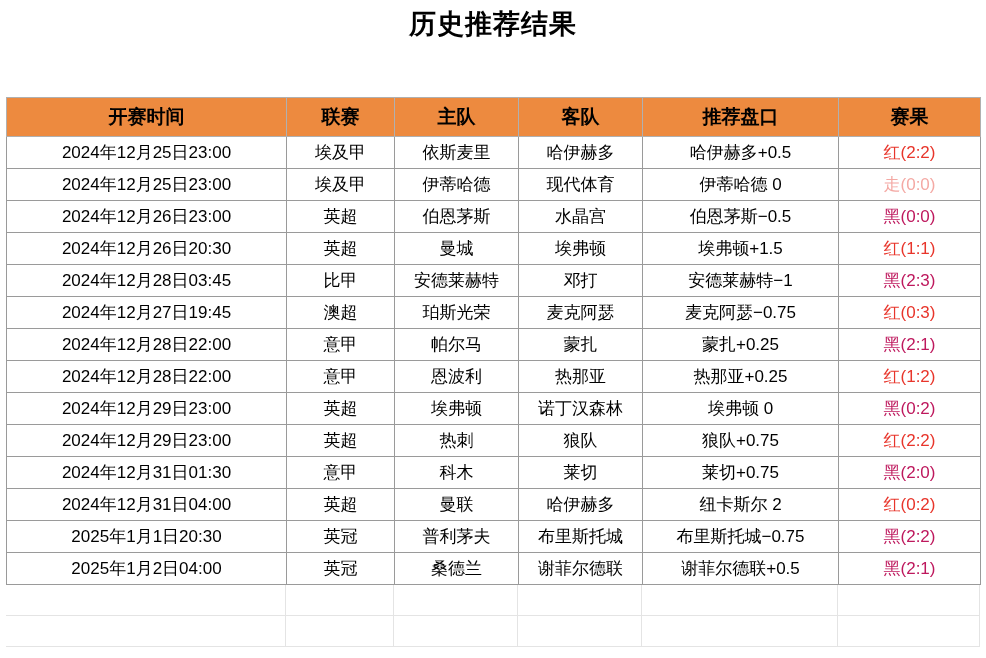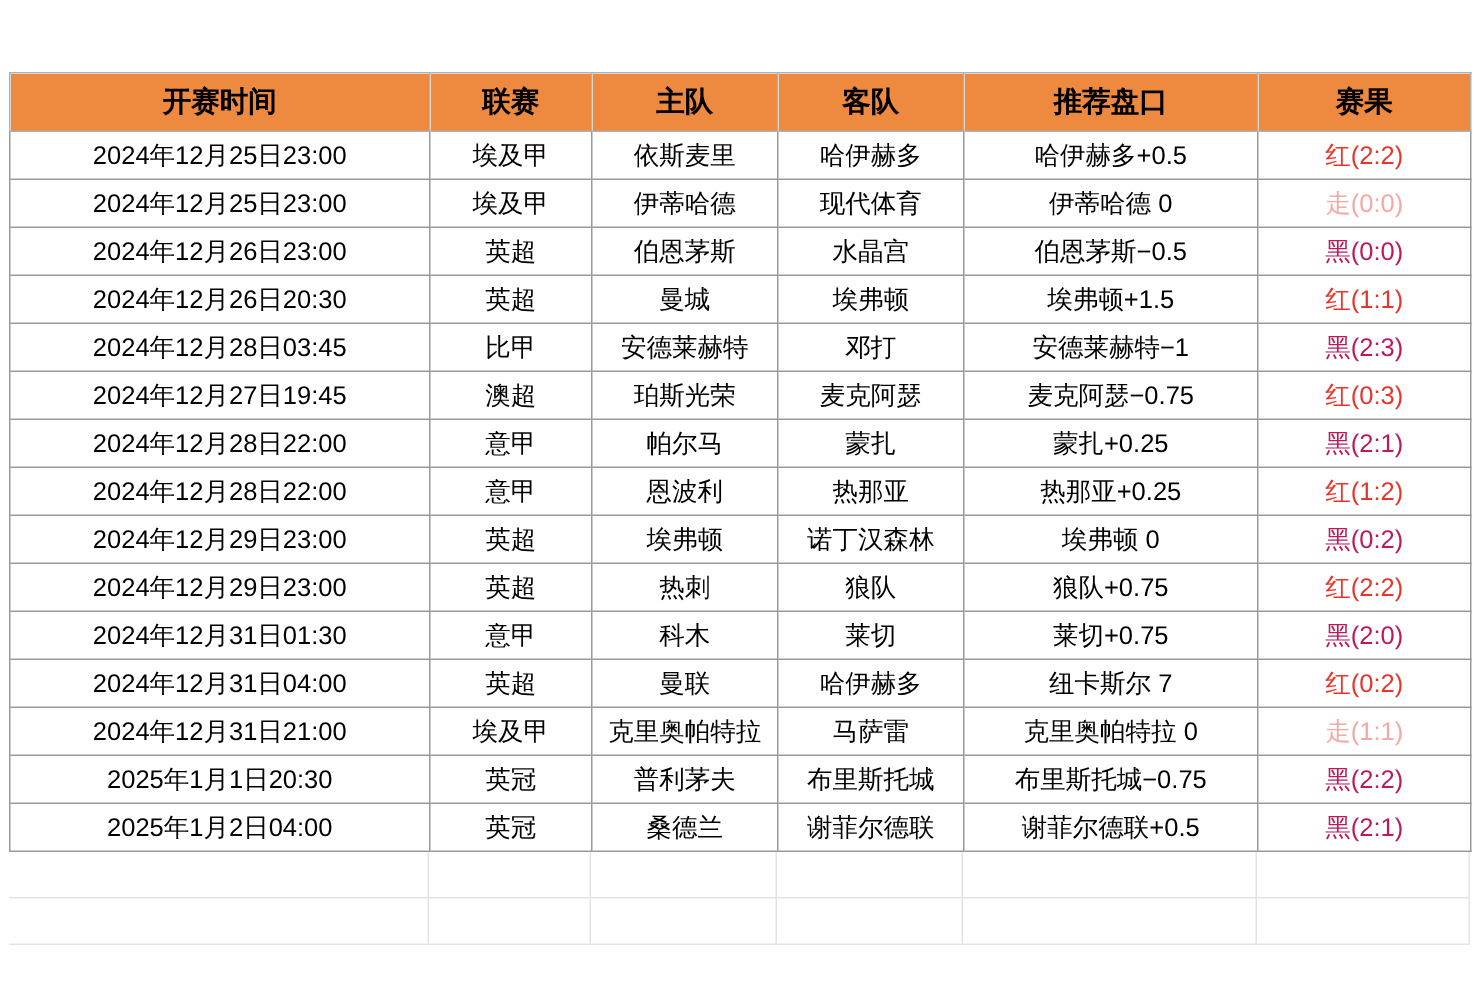--- a/index.html
+++ b/index.html
@@ -88,20 +88,21 @@
   .fc3 { width: 124px; }
   .fc4 { width: 124px; }
   .fc5 { width: 196px; }
   .fc6 { width: 142px; }
 </style>
 </head>
 <body>
 
 <div class="page">
 
+  <div class="title">历史推荐结果</div>
 
   <div class="table-wrap">
     <table class="results">
       <colgroup>
         <col class="c-time">
         <col class="c-league">
         <col class="c-home">
         <col class="c-away">
         <col class="c-hand">
         <col class="c-result">
@@ -203,30 +204,22 @@
             <td>科木</td>
             <td>莱切</td>
             <td>莱切+0.75</td>
             <td class="res-black">黑(2:0)</td>
           </tr>
           <tr>
             <td>2024年12月31日04:00</td>
             <td>英超</td>
             <td>曼联</td>
             <td>哈伊赫多</td>
-            <td>纽卡斯尔 7</td>
+            <td>纽卡斯尔 2</td>
             <td class="res-red">红(0:2)</td>
-          </tr>
-          <tr>
-            <td>2024年12月31日21:00</td>
-            <td>埃及甲</td>
-            <td>克里奥帕特拉</td>
-            <td>马萨雷</td>
-            <td>克里奥帕特拉 0</td>
-            <td class="res-pink">走(1:1)</td>
           </tr>
           <tr>
             <td>2025年1月1日20:30</td>
             <td>英冠</td>
             <td>普利茅夫</td>
             <td>布里斯托城</td>
             <td>布里斯托城−0.75</td>
             <td class="res-black">黑(2:2)</td>
           </tr>
           <tr>

